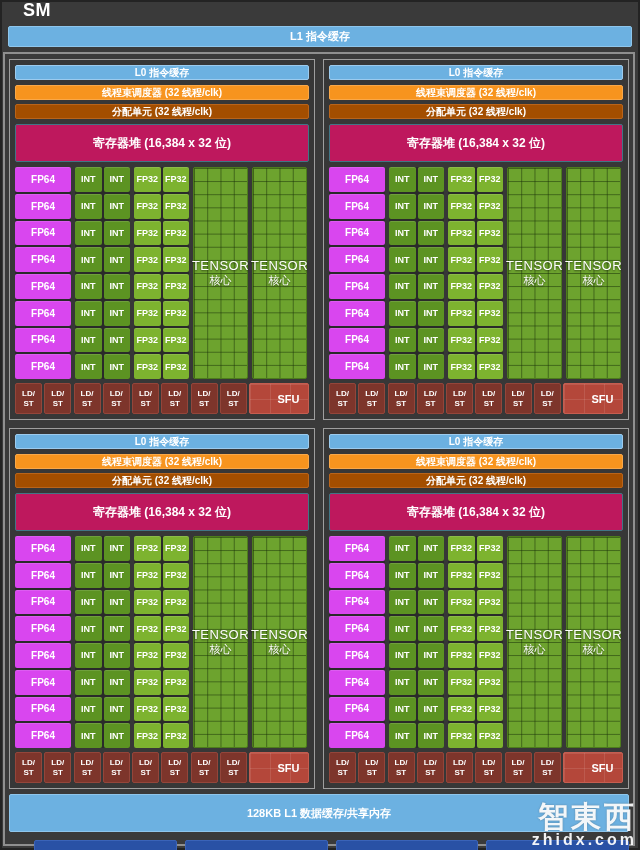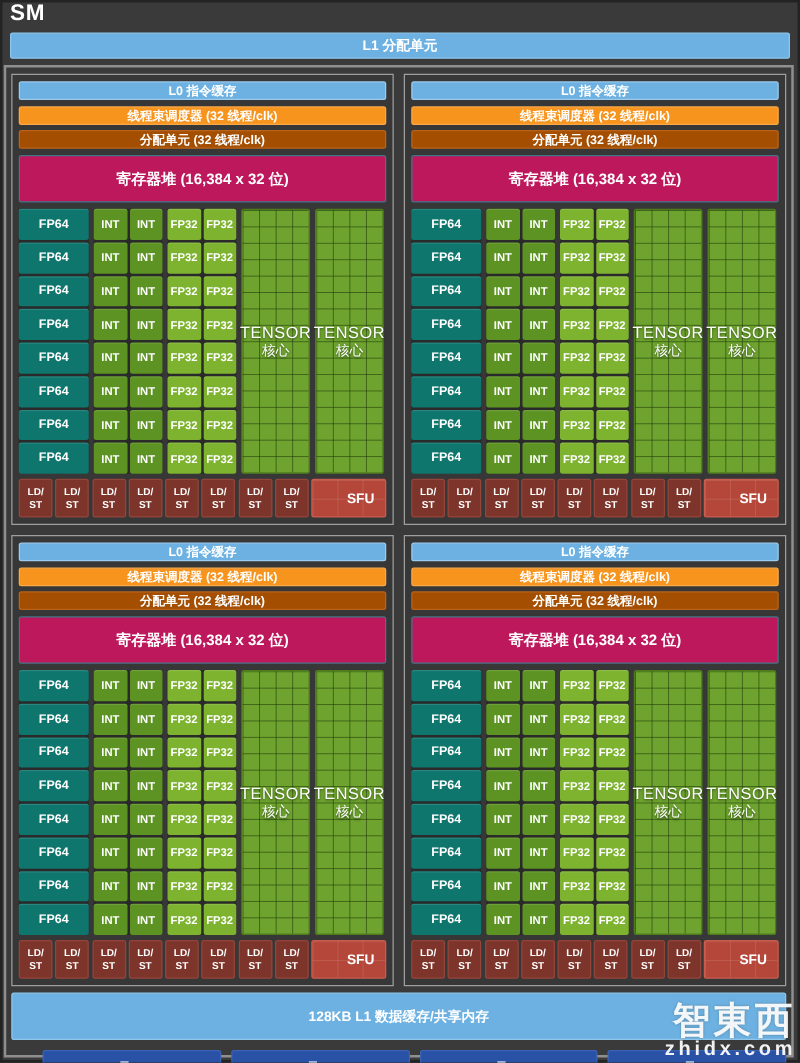--- a/index.html
+++ b/index.html
@@ -3,21 +3,21 @@
 <meta charset="utf-8">
 <style>
   html,body{margin:0;padding:0;}
   body{
     width:640px;height:850px;position:relative;overflow:hidden;
     background:#3a3a3a;
     box-shadow: inset 0 0 0 2px #232323;
     font-family:"Liberation Sans","DejaVu Sans",sans-serif;
   }
   .sm-title{
-    position:absolute;left:8px;top:0px;
+    position:absolute;left:23px;top:0px;
     color:#ffffff;font-size:18px;font-weight:bold;letter-spacing:.5px;
   }
   .bar{
     display:flex;align-items:center;justify-content:center;
     color:#ffffff;font-weight:bold;box-sizing:border-box;
     border-radius:2px;white-space:nowrap;
   }
   .l1-bar{
     position:absolute;left:8px;top:26px;width:624px;height:21px;
     background:#6cb1e1;border:1px solid #8ec6ec;font-size:11px;
@@ -47,21 +47,21 @@
   }
   .col-group{
     width:55px;flex:none;display:grid;grid-template-columns:1fr 1fr;
     grid-auto-rows:1fr;gap:2px;background:#2a2a2a;border-radius:2px;
   }
   .cell{
     display:flex;align-items:center;justify-content:center;
     color:#ffffff;font-weight:bold;font-size:9px;border-radius:2px;
     box-shadow: inset 0 1px 0 rgba(255,255,255,.12);
   }
-  .fp64{background:#0f766e;font-size:10px;}
+  .fp64{background:#d946ef;font-size:10px;}
   .int{background:#5c9322;}
   .fp32{background:#7db32f;}
   .tensor{
     width:55px;flex:none;position:relative;border-radius:2px;
     background-color:#6da32e;
     background-image:
       linear-gradient(to right, rgba(25,48,8,.55) 1px, transparent 1px),
       linear-gradient(to bottom, rgba(25,48,8,.55) 1px, transparent 1px);
     background-size:calc(100%/4) calc(100%/16);
     border:1px solid #4d7c1c;box-sizing:border-box;
@@ -110,21 +110,21 @@
   }
   .wm-logo{font-size:30px;font-weight:bold;letter-spacing:3px;
     text-shadow:0 0 2px rgba(60,60,60,.4);}
   .wm-url{font-size:16px;letter-spacing:3px;font-weight:bold;margin-left:20px;}
 </style>
 </head>
 <body>
 
 <div class="sm-title">SM</div>
 
-<div class="bar l1-bar">L1 分配单元</div>
+<div class="bar l1-bar">L1 指令缓存</div>
 
 <div class="outer-frame">
   <div class="quadrant-grid" id="quadrant-grid">
   <div class="quadrant">
     <div class="bar q-bar l0-bar">L0 指令缓存</div>
     <div class="bar q-bar warp-bar">线程束调度器 (32 线程/clk)</div>
     <div class="bar q-bar dispatch-bar">分配单元 (32 线程/clk)</div>
     <div class="bar regfile-bar">寄存器堆 (16,384 x 32 位)</div>
     <div class="core-grid">
       <div class="col-fp64">

